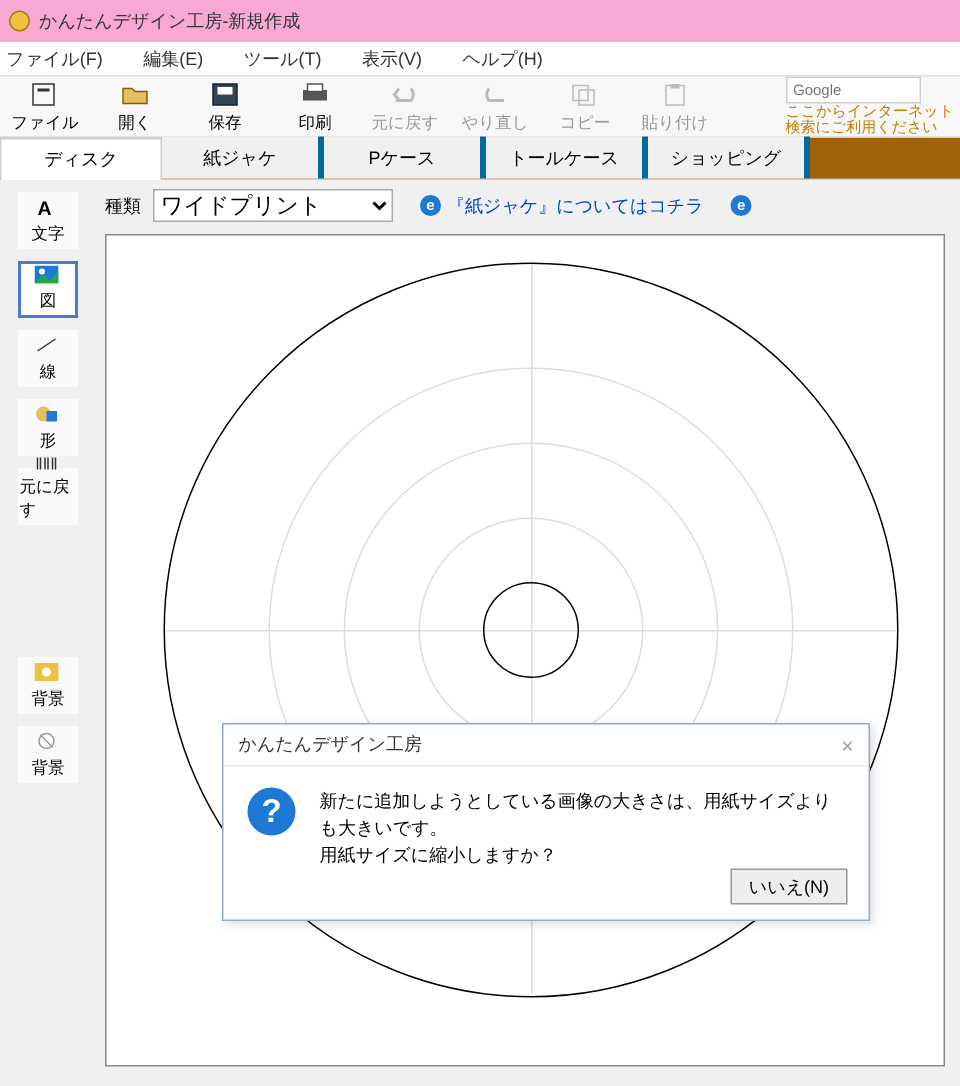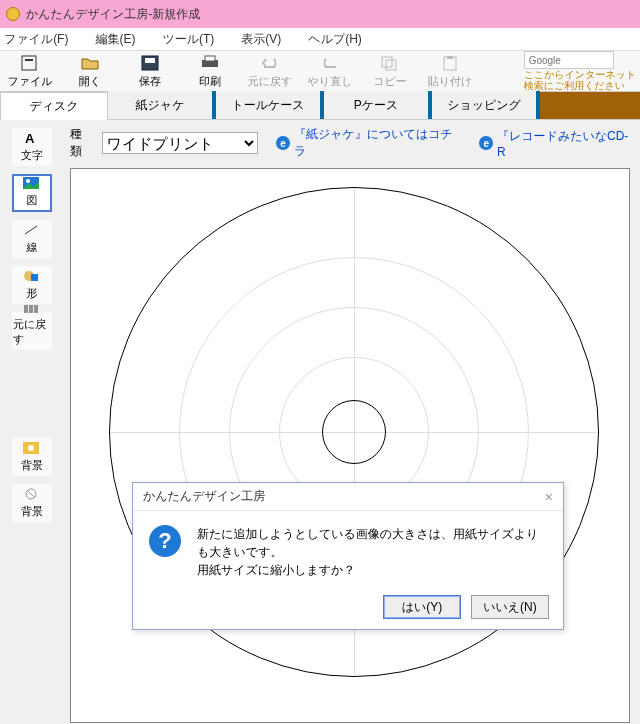--- a/index.html
+++ b/index.html
@@ -30,21 +30,21 @@
 .typerow select { width:160px; height:22px; font-size:15px; margin-left:8px; background:#fff; border:1px solid #aaa; }
 .link { color:#0044cc; font-size:12px; margin-left:18px; display:inline-flex; align-items:center; }
 .linkicon { width:14px;height:14px;border-radius:50%;background:#1e78d6;color:#fff;display:inline-flex;align-items:center;justify-content:center;font-size:10px;font-weight:bold;margin-right:4px; }
 .canvas { width:560px; height:555px; background:#fff; border:1px solid #888; position:relative; margin-left:0; }
 .disc-outer { position:absolute; left:38px; top:18px; width:490px; height:490px; border:1px solid #000; border-radius:50%; }
 .disc-ring { position:absolute; border:1px solid #ddd; border-radius:50%; }
 .disc-hole { position:absolute; left:251px; top:231px; width:64px; height:64px; border:1px solid #000; border-radius:50%; }
 .vline { position:absolute; top:18px; bottom:47px; border-left:1px solid #ddd; }
 .hline { position:absolute; left:38px; right:32px; border-top:1px solid #ddd; }
 
-.dialog { position:absolute; left:132px; top:482px; width:432px; height:148px; background:#fff; border:1px solid #8faacf; box-shadow:2px 2px 6px rgba(0,0,0,0.15); z-index:100; font-size:12px; }
+.dialog { position:absolute; left:148px; top:482px; width:432px; height:132px; background:#fff; border:1px solid #8faacf; box-shadow:2px 2px 6px rgba(0,0,0,0.15); z-index:100; font-size:12px; }
 .dlg-title { height:28px; border-bottom:1px solid #e6e6e6; display:flex; align-items:center; padding:0 10px; color:#333; }
 .dlg-close { margin-left:auto; color:#999; font-size:14px; cursor:default; }
 .dlg-body { display:flex; padding:14px 16px; }
 .qicon { width:32px;height:32px;border-radius:50%;background:#1e78d6;color:#fff;display:flex;align-items:center;justify-content:center;font-size:22px;font-weight:bold;margin-right:16px;flex:0 0 32px; }
 .dlg-text { line-height:18px; color:#000000; }
 .dlg-buttons { position:absolute; bottom:10px; right:14px; display:flex; gap:10px; }
 .dbtn { width:78px; height:24px; border:1px solid #999; background:#eee; font-size:12px; display:flex; align-items:center; justify-content:center; }
 .dbtn.primary { border:1px solid #4a7bd0; box-shadow:0 0 0 1px #8cb2f0 inset; }
 svg { display:block; }
 </style>
@@ -140,22 +140,22 @@
     <div class="searchbox">
       <input placeholder="Google" style="">
       <div class="searchnote">ここからインターネット</div>
       <div class="searchnote">検索にご利用ください</div>
     </div>
   </div>
 
   <div class="tabs">
     <div class="tab active">ディスク</div>
     <div class="tab">紙ジャケ</div>
+    <div class="tab">Pケース</div>
     <div class="tab">トールケース</div>
-    <div class="tab">Pケース</div>
     <div class="tab">ショッピング</div>
   </div>
 
   <div class="mainrow">
     <div class="sidetools">
       <div class="sbtn">
         <span class="sbtn-icon">
             <svg width="16" height="12">
               <text x="2" y="11" font-size="13" font-weight="bold">A</text>
             </svg>
@@ -230,21 +230,20 @@
         <span>種類</span>
         <select>
           <option>ワイドプリント</option>
         </select>
         <span class="link">
           <span class="linkicon">e</span>
           <span>『紙ジャケ』についてはコチラ</span>
         </span>
         <span class="link">
           <span class="linkicon">e</span>
-          <span>『レコードみたいなCD-R</span>
         </span>
       </div>
 
       <div class="canvas">
         <div class="vline" style="left:283px;"></div>
         <div class="hline" style="top:263px;"></div>
         <div class="disc-outer"></div>
         <div class="disc-ring" style="left:108px;top:88px;width:350px;height:350px;"></div>
         <div class="disc-ring" style="left:158px;top:138px;width:250px;height:250px;"></div>
         <div class="disc-ring" style="left:208px;top:188px;width:150px;height:150px;"></div>
@@ -259,18 +258,17 @@
       <span class="dlg-close">×</span>
     </div>
     <div class="dlg-body">
       <div class="qicon">?</div>
       <div class="dlg-text">
         <div>新たに追加しようとしている画像の大きさは、用紙サイズよりも大きいです。</div>
         <div>用紙サイズに縮小しますか？</div>
       </div>
     </div>
     <div class="dlg-buttons">
-      <div class="dbtn primary">はい(Y)</div>
       <div class="dbtn">いいえ(N)</div>
     </div>
   </div>
 
 </div>
 
 </body></html>

